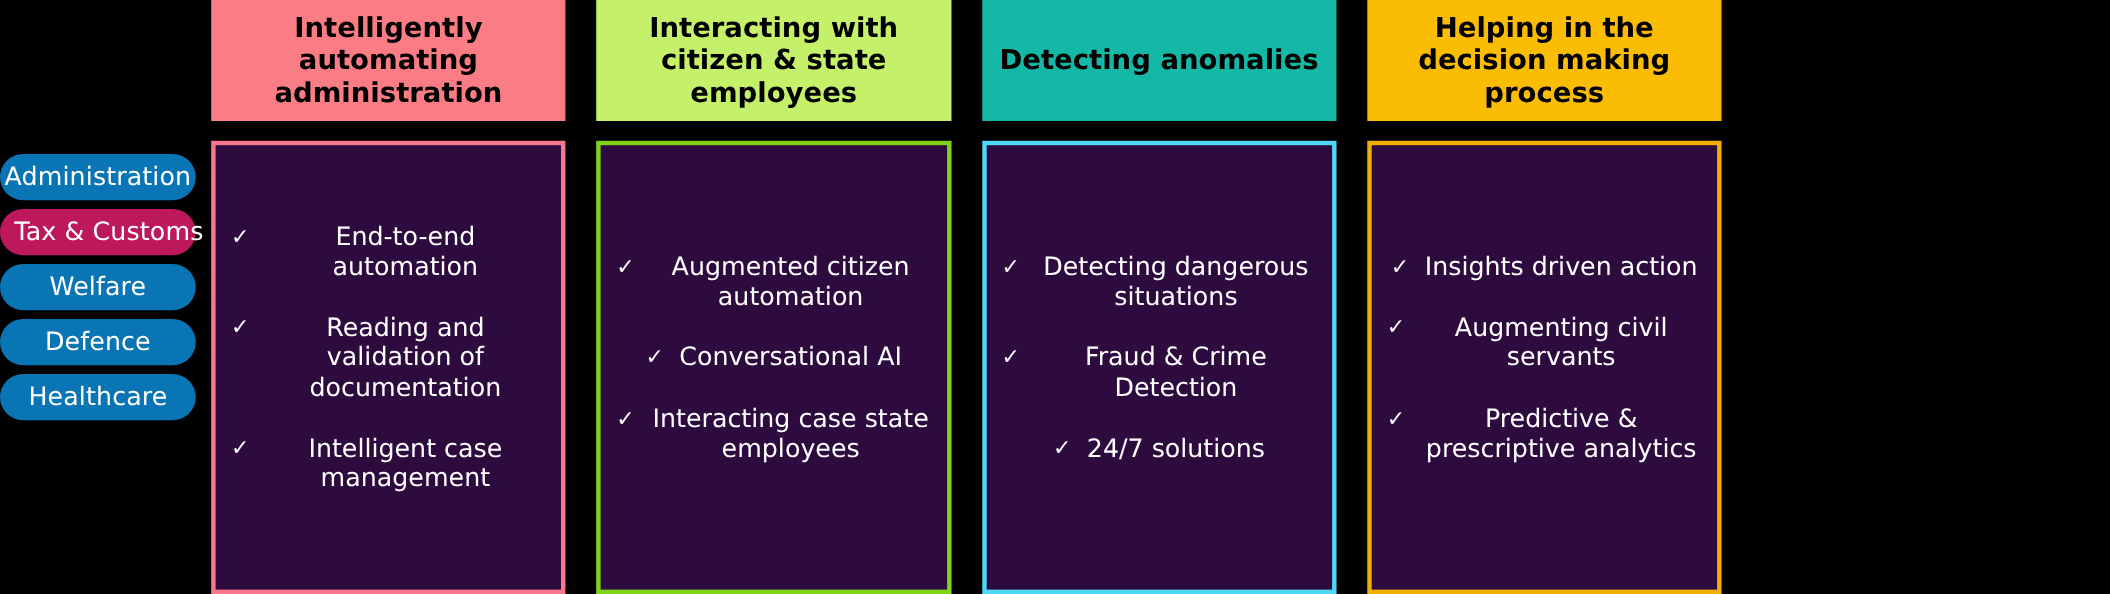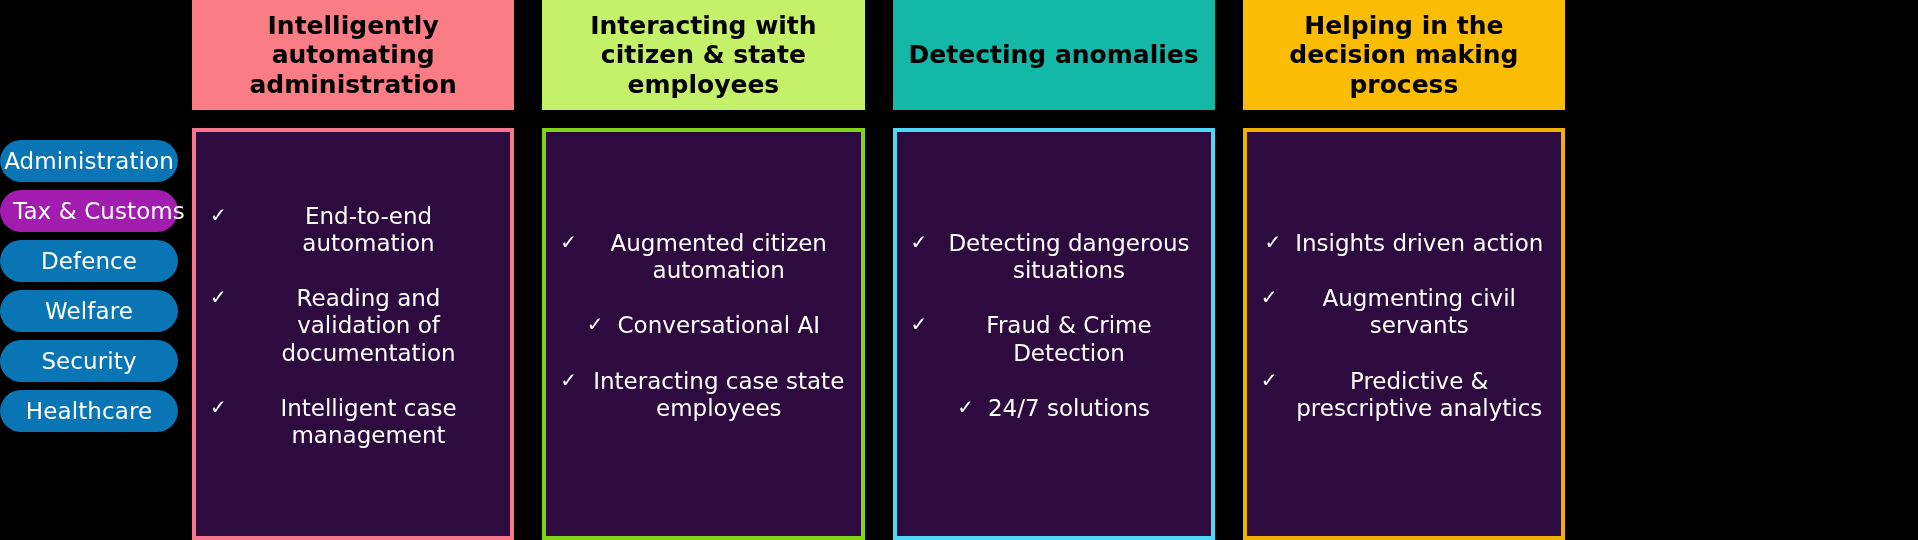--- a/index.html
+++ b/index.html
@@ -63,31 +63,28 @@
 </style>
 </head>
 <body style="background: rgb(0, 0, 0);">
 
 <div class="canvas">
 
   <div class="sidebar" id="sidebar">
       <div class="side-item" style="background: rgb(10, 117, 181); color: rgb(255, 255, 255);">
         <span>Administration</span>
       </div>
-      <div class="side-item" style="background: #a21caf; color: rgb(255, 255, 255); padding-left: 20px;">
+      <div class="side-item" style="background: #be185d; color: rgb(255, 255, 255); padding-left: 20px;">
         <span>Tax &amp; Customs</span>
-      </div>
-      <div class="side-item" style="background: rgb(10, 117, 181); color: rgb(255, 255, 255);">
-        <span>Defence</span>
       </div>
       <div class="side-item" style="background: rgb(10, 117, 181); color: rgb(255, 255, 255);">
         <span>Welfare</span>
       </div>
       <div class="side-item" style="background: rgb(10, 117, 181); color: rgb(255, 255, 255);">
-        <span>Security</span>
+        <span>Defence</span>
       </div>
       <div class="side-item" style="background: rgb(10, 117, 181); color: rgb(255, 255, 255);">
         <span>Healthcare</span>
       </div>
     </div>
 
   <div class="cols" id="cols">
       <div class="col">
         <div class="col-head" style="background: rgb(250, 125, 133); color: rgb(0, 0, 0);">
           <span>Intelligently automating administration</span>

